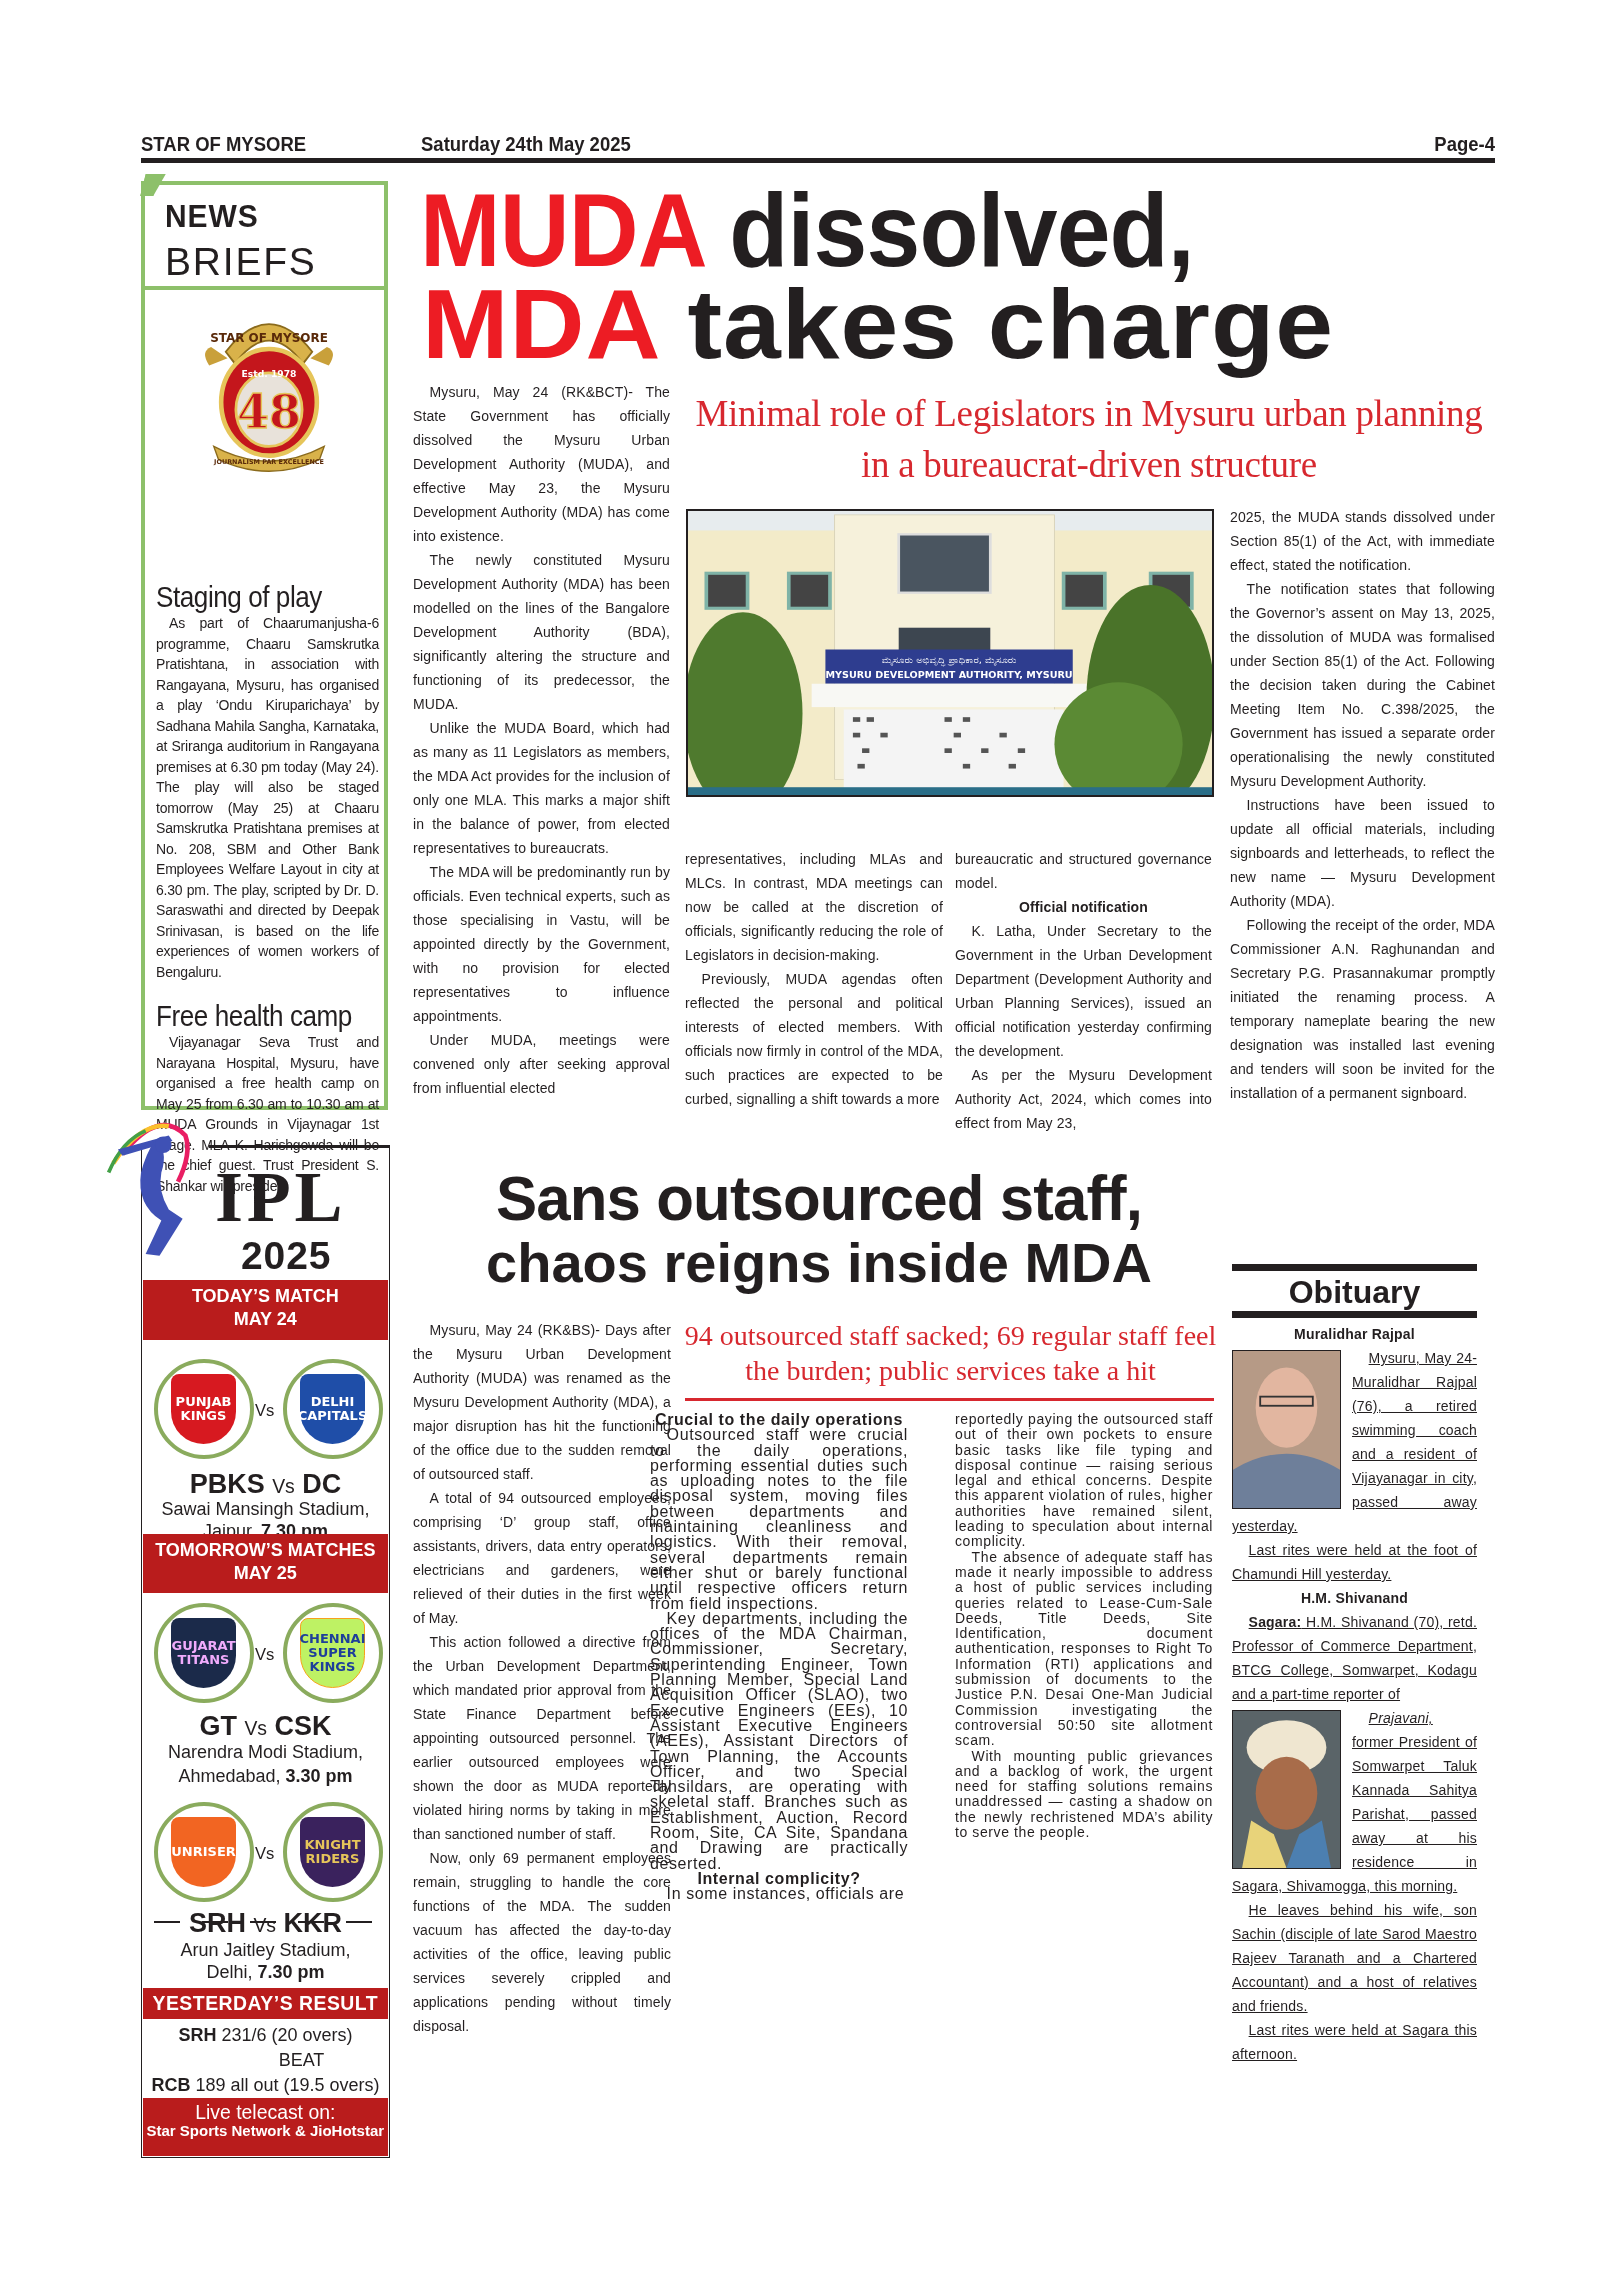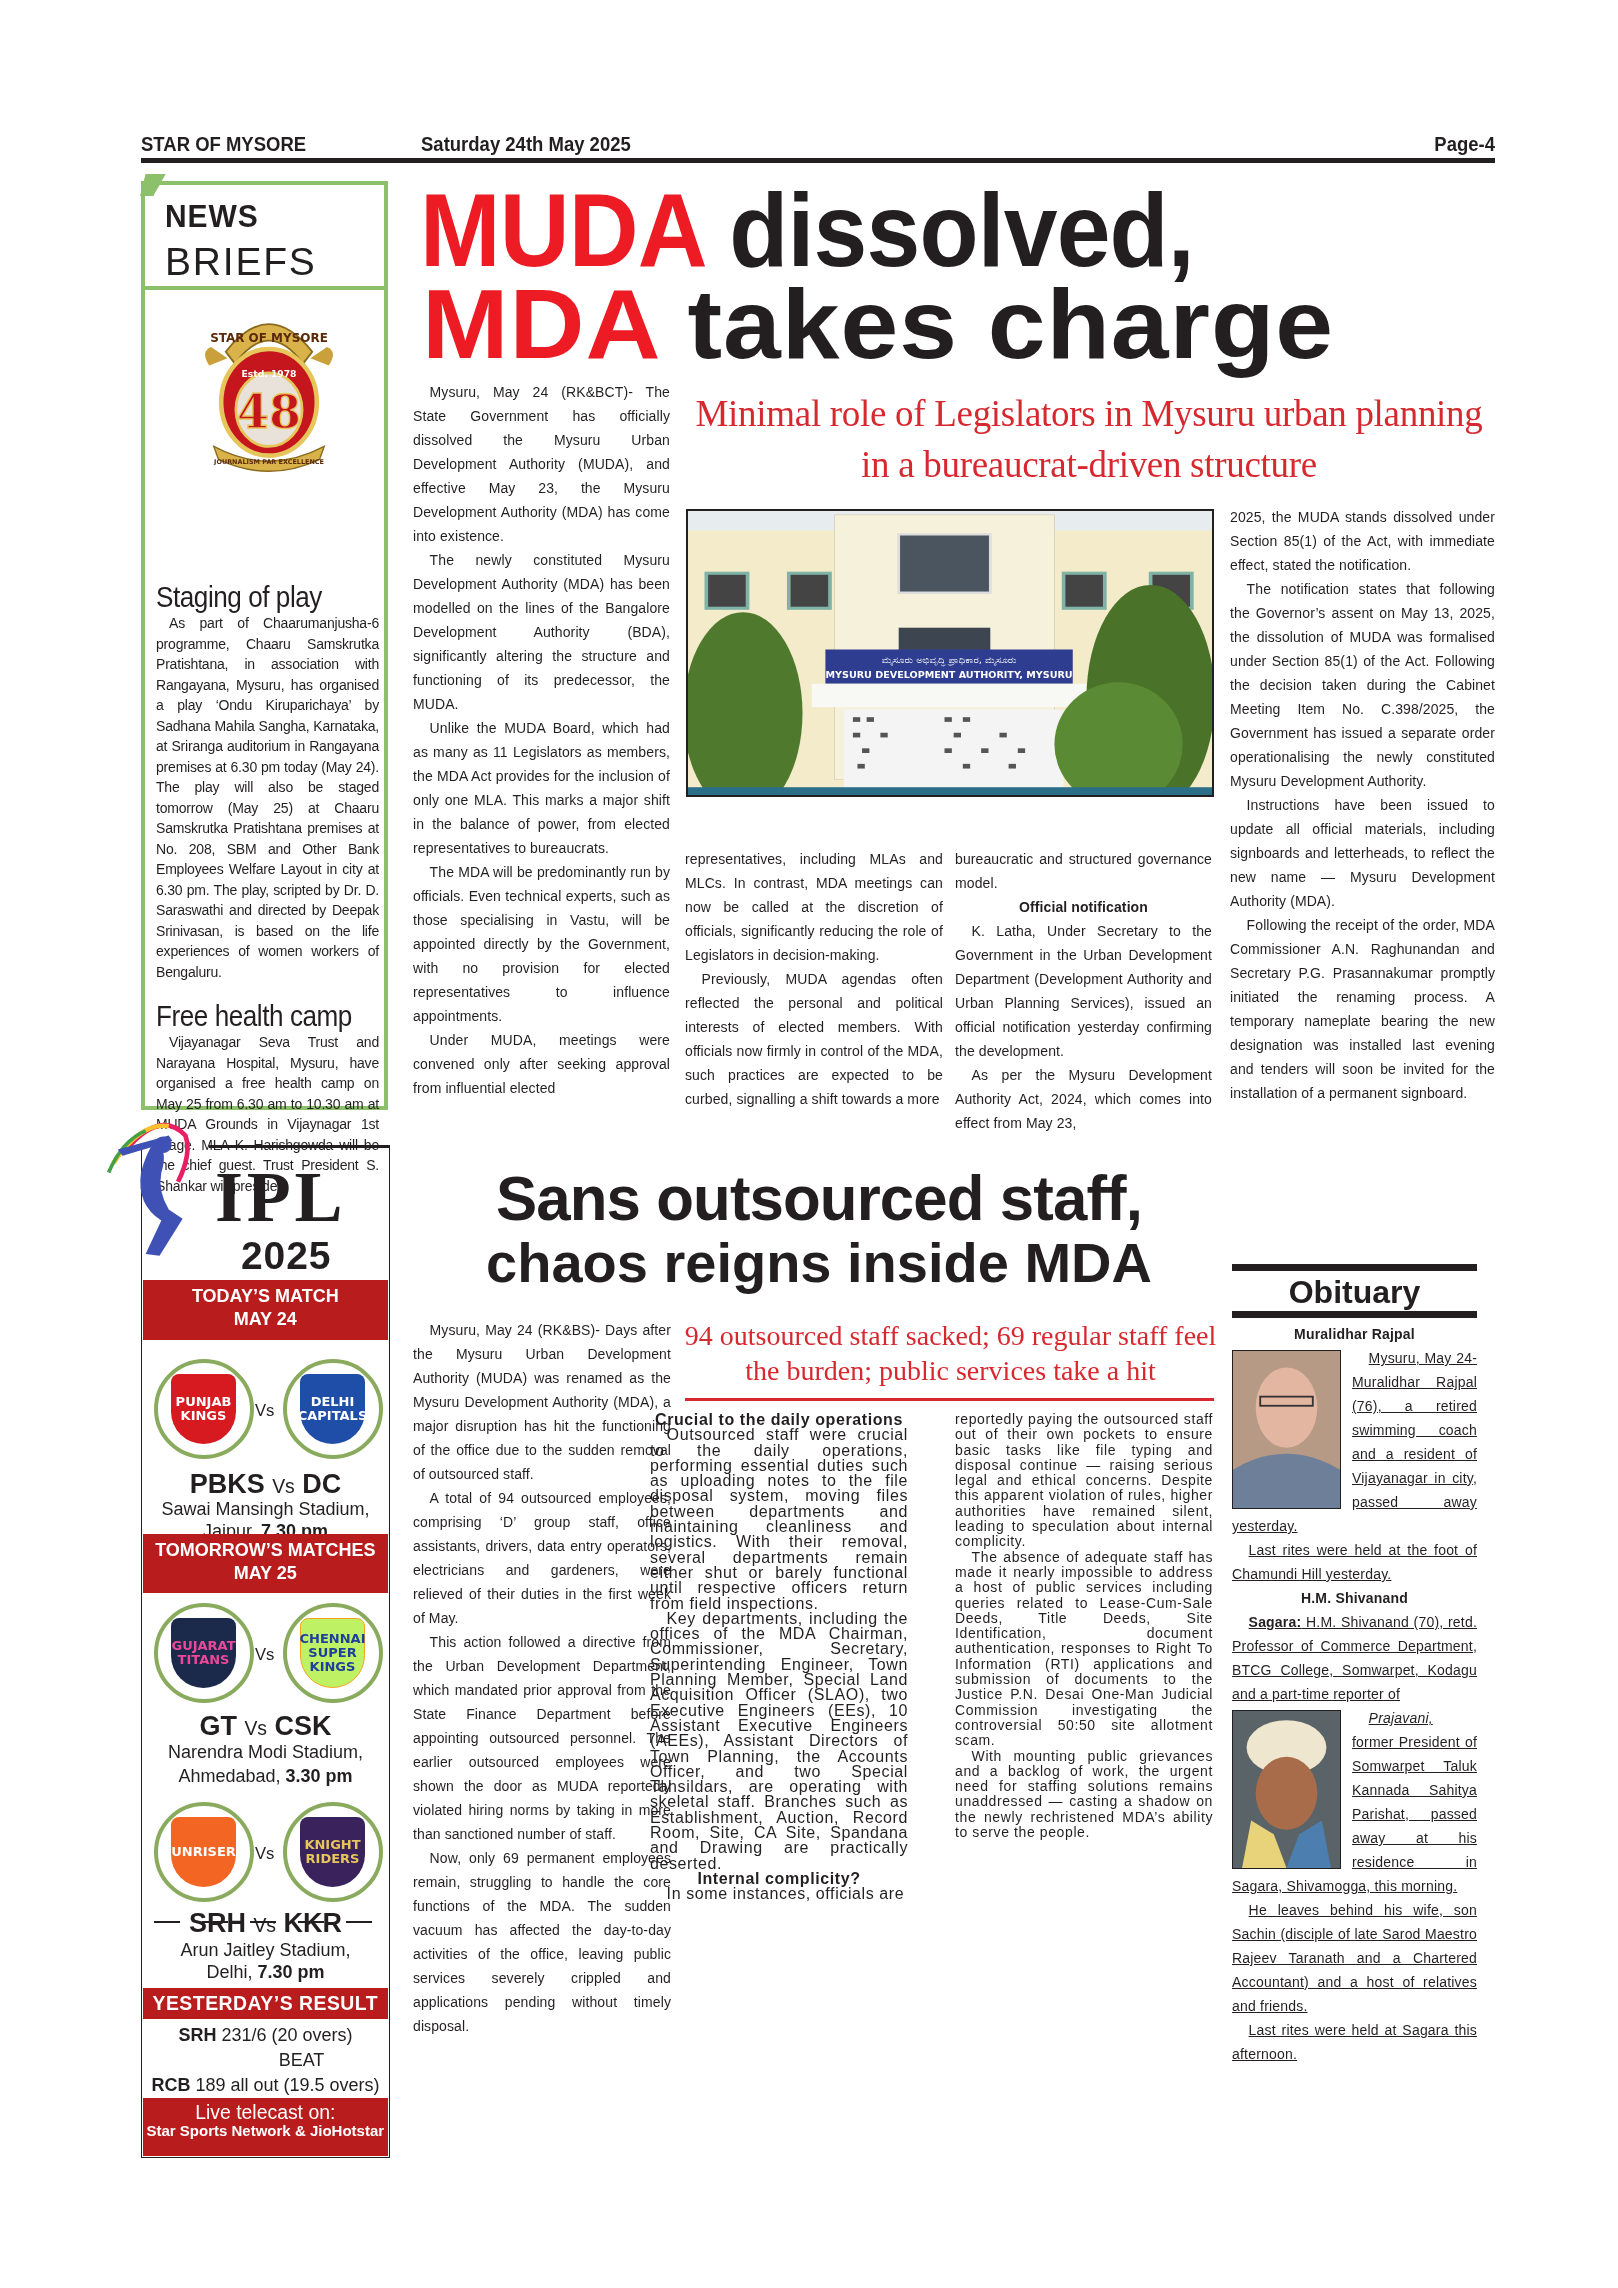--- a/index.html
+++ b/index.html
@@ -171,21 +171,21 @@
     <span>Jaipur,</span> <b>7.30 pm</b>
   </div>
 
   <div class="band band2">
     <div>TOMORROW’S MATCHES</div>
     <div>MAY 25</div>
   </div>
 
   <div class="match-row" style="top:458px;">
     <div class="team-circle left">
-      <div class="crest" style="background:#1b2a4a; color:#ec4899;">GUJARAT TITANS</div>
+      <div class="crest" style="background:#1b2a4a; color:#f0abfc;">GUJARAT TITANS</div>
     </div>
     <span class="vs-small">Vs</span>
     <div class="team-circle right">
       <div class="crest" style="background:#bef264; color:#1e3f9a; border:1.8px solid #f7a21b;">CHENNAI SUPER KINGS</div>
     </div>
   </div>
   <div class="teams-line" style="top:567px;">
     <span>GT</span> <span class="vs">Vs</span> <span>CSK</span>
   </div>
   <div class="venue" style="top:596px;">

